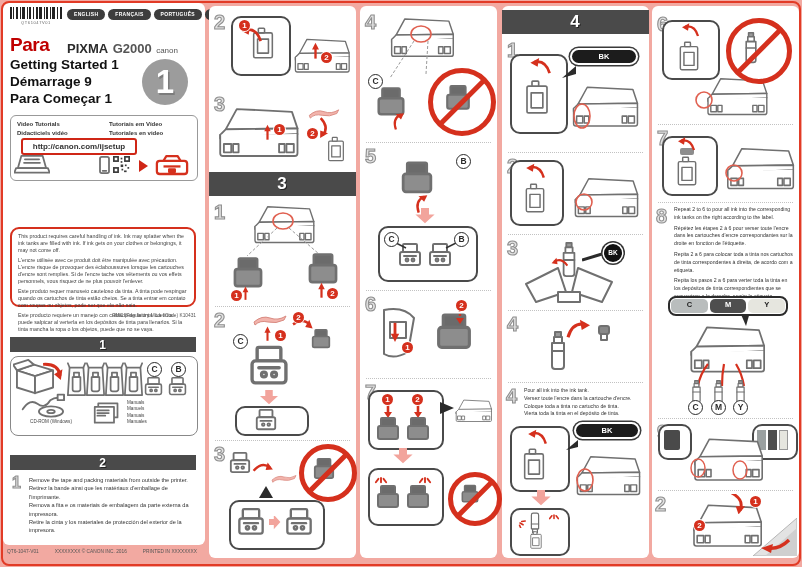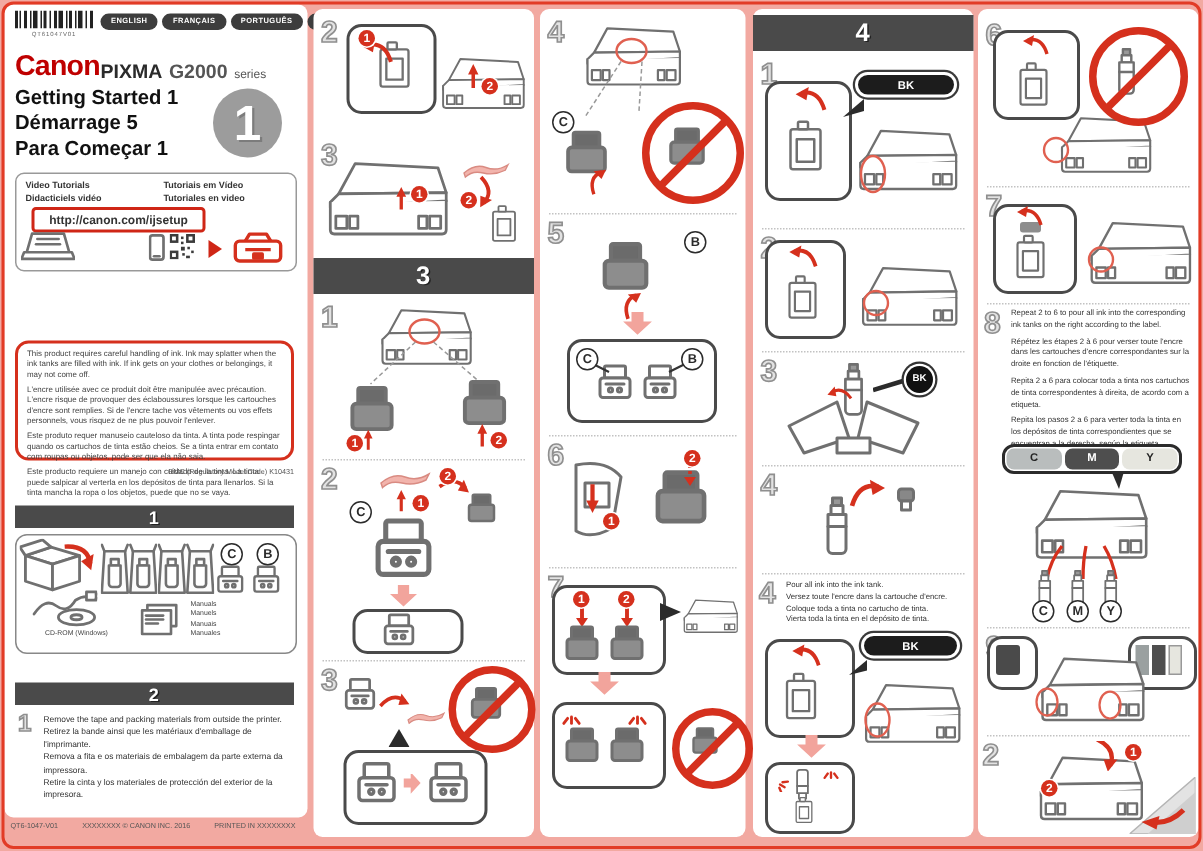--- a/index.html
+++ b/index.html
@@ -220,30 +220,30 @@
   </svg>
   <div class="abs" style="left:7px;top:17px;width:52px;text-align:center;font-size:4px;color:#666;letter-spacing:.6px">QT61047V01</div>
 
   <div class="abs" style="left:64px;top:6px;display:flex;gap:3px">
     <span class="pill">ENGLISH</span>
     <span class="pill">FRANÇAIS</span>
     <span class="pill">PORTUGUÊS</span>
     <span class="pill">ESPAÑOL</span>
   </div>
 
-  <div class="abs" style="left:7px;top:31px;font-weight:800;font-size:19px;color:#bf0000;letter-spacing:-.5px">Canon</div>
+  <div class="abs" style="left:7px;top:31px;font-weight:800;font-size:19px;color:#bf0000;letter-spacing:-.5px">Para</div>
   <div class="abs" style="left:64px;top:36px">
     <span style="font-weight:800;font-size:13px;color:#2b2b2b">PIXMA</span>
     <span style="font-weight:700;font-size:13px;color:#555">G2000</span>
-    <span style="font-size:8px;color:#555">series</span>
+    <span style="font-size:8px;color:#555">canon</span>
   </div>
 
   <div class="abs" style="left:7px;top:53px;width:135px">
     <div style="font-weight:800;font-size:13.5px;line-height:17px;color:#111">Getting Started 1</div>
-    <div style="font-weight:800;font-size:13.5px;line-height:17px;color:#111">Démarrage 5</div>
+    <div style="font-weight:800;font-size:13.5px;line-height:17px;color:#111">Démarrage 9</div>
     <div style="font-weight:800;font-size:13.5px;line-height:17px;color:#111">Para Começar 1</div>
   </div>
 
   <div class="abs" style="left:139px;top:56px;width:46px;height:46px;border-radius:50%;background:#9c9c9c;
        display:flex;align-items:center;justify-content:center">
     <span style="font-size:33px;font-weight:800;color:#fff;text-shadow:1.5px 1.5px 0 #7c7c7c">1</span>
   </div>
 
   <div class="abs" style="left:7px;top:112px;width:186px;height:64px;border:1.5px solid #999;border-radius:6px">
     <div class="abs" style="left:6px;top:4px;font-weight:bold;font-size:6px;line-height:1.45;color:#333">

